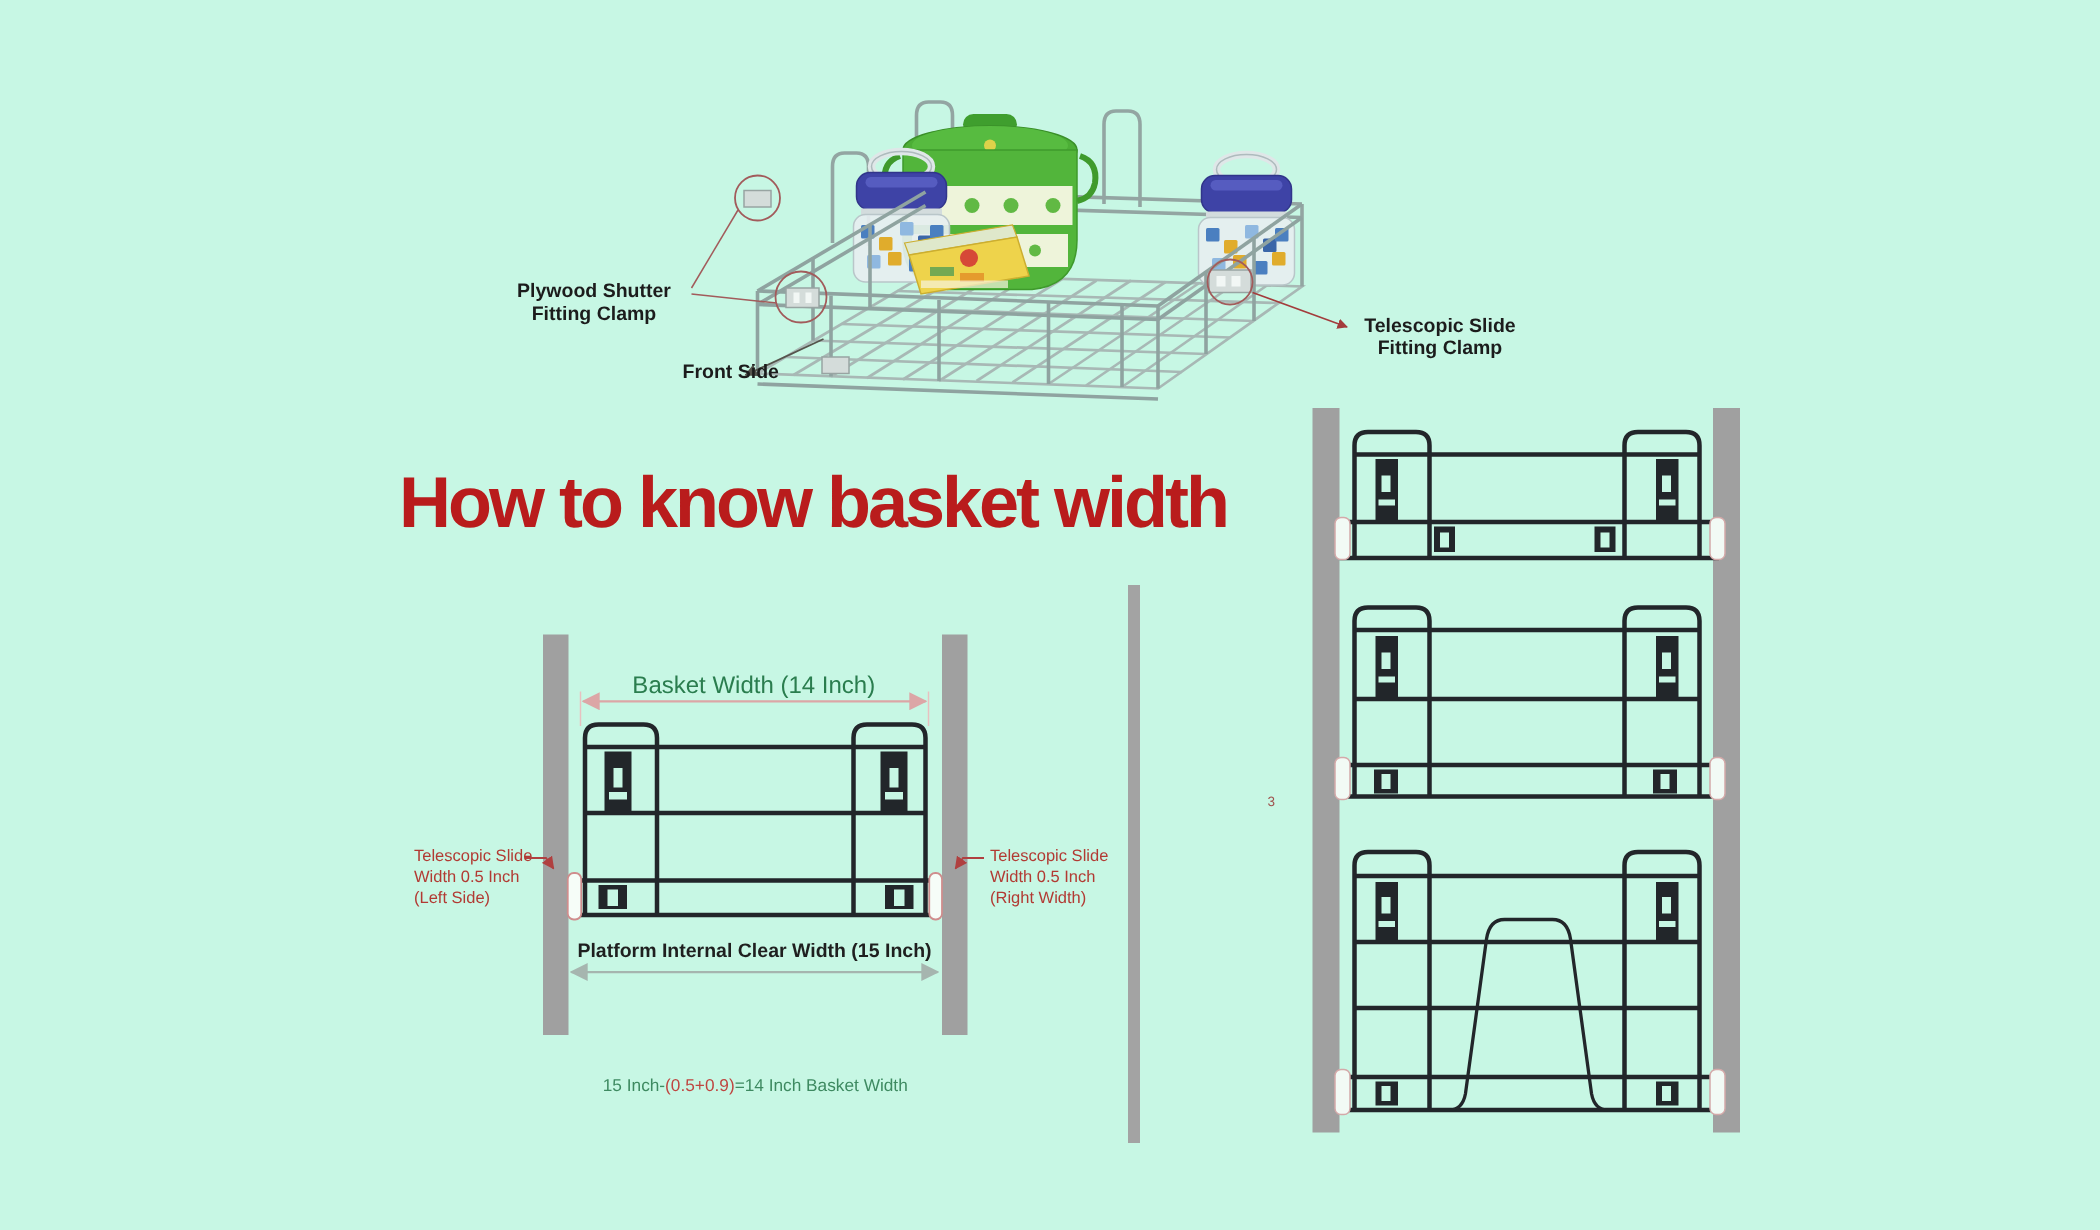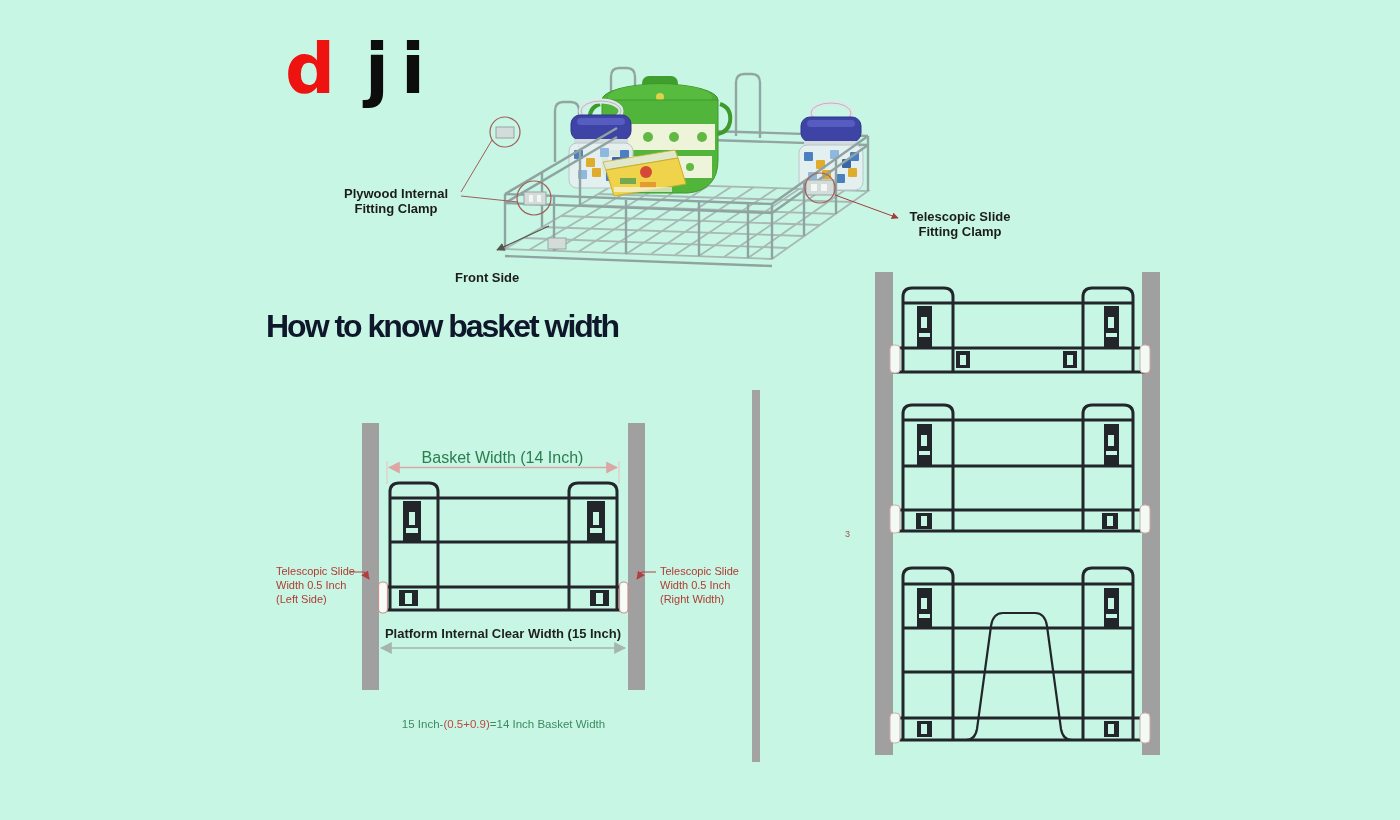--- a/index.html
+++ b/index.html
@@ -11,22 +11,22 @@
   #gfx{position:absolute;left:0;top:0;}
   .abs{position:absolute;}
   .logo{
     font-family:"DejaVu Sans", sans-serif; font-weight:bold; font-size:70px;
     line-height:70px; color:#0d0d0d; letter-spacing:0;
   }
   .logo .ld{color:#ee1310;}
   .logo .lj{margin-left:30px;}
   .logo .li{margin-left:12px;}
   .heading{
-    font-family:"Liberation Sans", sans-serif; font-weight:800; font-size:32px;
-    letter-spacing:-2px; color:#0f172a; white-space:nowrap;
+    font-family:"Liberation Sans", sans-serif; font-weight:800; font-size:48px;
+    letter-spacing:-2px; color:#b91c1c; white-space:nowrap;
   }
   .photo-label{
     font-size:13px; font-weight:bold; color:#1c1c1c; text-align:center;
     line-height:15px; white-space:nowrap;
   }
   .dim-label-green{
     font-size:16px; font-weight:500; color:#2a7d4e; text-align:center; white-space:nowrap;
   }
   .slide-label{
     font-size:11px; color:#b23a33; line-height:14px; white-space:nowrap;
@@ -310,30 +310,27 @@
       <rect x="917" y="721" width="15" height="16" fill="#22262a"></rect>
           <rect x="921" y="724" width="6" height="10" fill="#c7f7e4"></rect>
       <rect x="1104" y="721" width="15" height="16" fill="#22262a"></rect>
           <rect x="1108" y="724" width="6" height="10" fill="#c7f7e4"></rect>
       <rect x="890" y="713" width="10" height="30" rx="4" fill="#f2faf5" stroke="#d4a9a9" stroke-width="1"></rect>
       <rect x="1140" y="713" width="10" height="30" rx="4" fill="#f2faf5" stroke="#d4a9a9" stroke-width="1"></rect>
     </g>
   </g>
 </svg>
 
-<div class="abs logo" style="left:285px; top:34px;">
-  <span class="ld">d</span><span class="lj">j</span><span class="li">i</span>
-</div>
 
 <div class="abs photo-label" style="left:333px; top:186px; width:126px;">
-  <div>Plywood Internal</div>
+  <div>Plywood Shutter</div>
   <div>Fitting Clamp</div>
 </div>
 
-<div class="abs photo-label" style="left:455px; top:270px;">Front Side</div>
+<div class="abs photo-label" style="left:455px; top:240px;">Front Side</div>
 
 <div class="abs photo-label" style="left:896px; top:209px; width:128px;">
   <div>Telescopic Slide</div>
   <div>Fitting Clamp</div>
 </div>
 
 <div class="abs heading" style="left:266px; top:308px;">How to know basket width</div>
 
 <div class="abs dim-label-green" style="left:385px; top:449px; width:235px;">Basket Width (14 Inch)</div>
 

